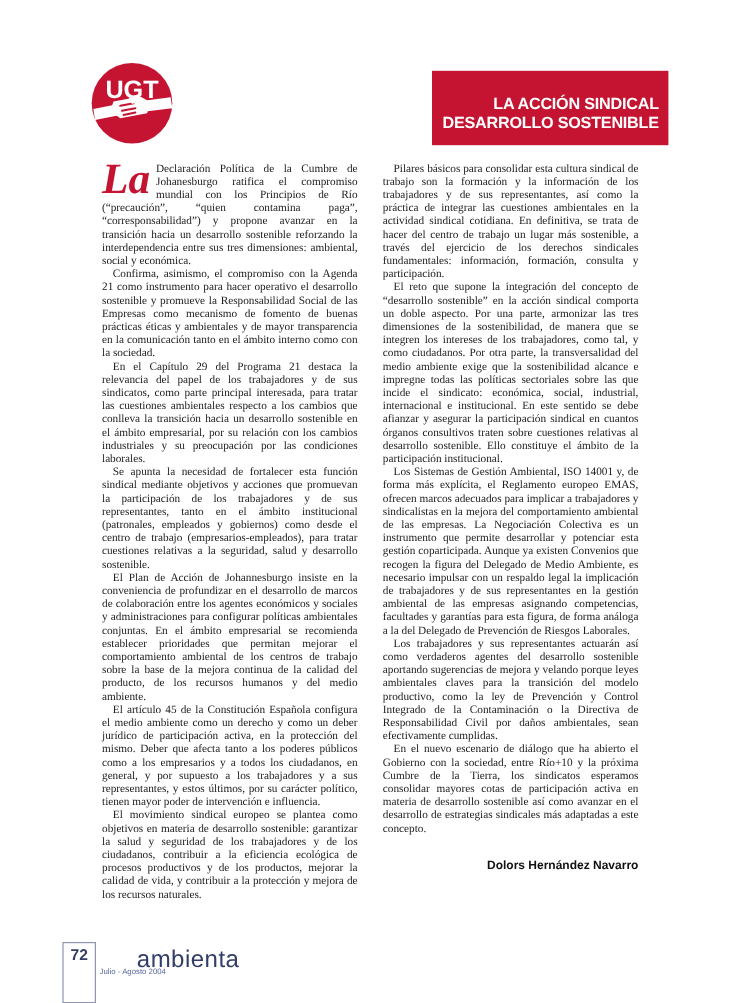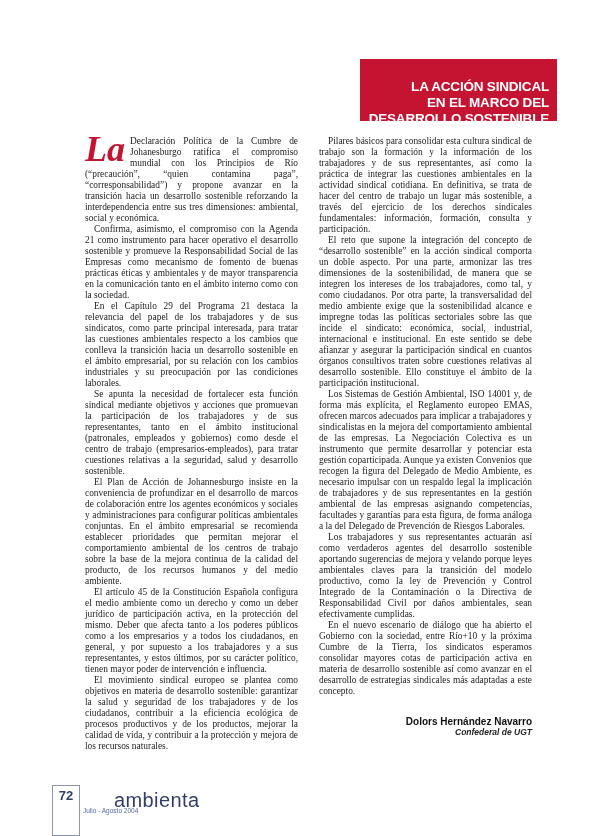--- a/index.html
+++ b/index.html
@@ -54,24 +54,36 @@
     position:absolute; left:83px; top:807px;
     font-family:"Liberation Sans", sans-serif; font-size:6.5px;
     color:#5a68a0;
   }
 </style>
 </head>
 <body>
 
 <div class="page">
 
+  <div class="logo">
+    <svg viewBox="0 0 100 100" width="70" height="70" aria-hidden="true">
+      <circle cx="50" cy="50" r="48" fill="#c41431"></circle>
+      <text x="50" y="44" text-anchor="middle" font-family="Liberation Sans, sans-serif" font-weight="bold" font-size="30" fill="#ffffff">UGT</text>
+      <g>
+        <polygon points="4,57 34,51 36,64 6,70" fill="#ffffff"></polygon>
+        <polygon points="64,47 96,43 98,56 66,60" fill="#ffffff"></polygon>
+        <polygon points="28,48 60,42 72,49 68,62 36,68 24,59" fill="#ffffff"></polygon>
+        <path d="M36,53 l16,-3 M38,59 l16,-3 M40,64 l14,-3" stroke="#c41431" stroke-width="2.4" fill="none" stroke-linecap="round"></path>
+        <polygon points="46,44 58,40 62,47 50,51" fill="#ffffff"></polygon>
+      </g>
+    </svg>
+  </div>
 
   <div class="title-box">
     <div>LA ACCIÓN SINDICAL</div>
-    <div>EN EL MARCO DEL</div>
     <div>DESARROLLO SOSTENIBLE</div>
   </div>
 
   <div class="columns">
     <div class="col">
       <p class="no-indent"><span class="dropcap">La</span><span>Declaración Política de la Cumbre de Johanesburgo ratifica el compromiso mundial con los Principios de Río (“precaución”, “quien contamina paga”, “corresponsabilidad”) y propone avanzar en la transición hacia un desarrollo sostenible reforzando la interdependencia entre sus tres dimensiones: ambiental, social y económica.</span></p>
       <p>Confirma, asimismo, el compromiso con la Agenda 21 como instrumento para hacer operativo el desarrollo sostenible y promueve la Responsabilidad Social de las Empresas como mecanismo de fomento de buenas prácticas éticas y ambientales y de mayor transparencia en la comunicación tanto en el ámbito interno como con la sociedad.</p>
       <p>En el Capítulo 29 del Programa 21 destaca la relevancia del papel de los trabajadores y de sus sindicatos, como parte principal interesada, para tratar las cuestiones ambientales respecto a los cambios que conlleva la transición hacia un desarrollo sostenible en el ámbito empresarial, por su relación con los cambios industriales y su preocupación por las condiciones laborales.</p>
       <p>Se apunta la necesidad de fortalecer esta función sindical mediante objetivos y acciones que promuevan la participación de los trabajadores y de sus representantes, tanto en el ámbito institucional (patronales, empleados y gobiernos) como desde el centro de trabajo (empresarios-empleados), para tratar cuestiones relativas a la seguridad, salud y desarrollo sostenible.</p>
       <p>El Plan de Acción de Johannesburgo insiste en la conveniencia de profundizar en el desarrollo de marcos de colaboración entre los agentes económicos y sociales y administraciones para configurar políticas ambientales conjuntas. En el ámbito empresarial se recomienda establecer prioridades que permitan mejorar el comportamiento ambiental de los centros de trabajo sobre la base de la mejora continua de la calidad del producto, de los recursos humanos y del medio ambiente.</p>
@@ -79,21 +91,20 @@
       <p>El movimiento sindical europeo se plantea como objetivos en materia de desarrollo sostenible: garantizar la salud y seguridad de los trabajadores y de los ciudadanos, contribuir a la eficiencia ecológica de procesos productivos y de los productos, mejorar la calidad de vida, y contribuir a la protección y mejora de los recursos naturales.</p>
     </div>
     <div class="col">
       <p>Pilares básicos para consolidar esta cultura sindical de trabajo son la formación y la información de los trabajadores y de sus representantes, así como la práctica de integrar las cuestiones ambientales en la actividad sindical cotidiana. En definitiva, se trata de hacer del centro de trabajo un lugar más sostenible, a través del ejercicio de los derechos sindicales fundamentales: información, formación, consulta y participación.</p>
       <p>El reto que supone la integración del concepto de “desarrollo sostenible” en la acción sindical comporta un doble aspecto. Por una parte, armonizar las tres dimensiones de la sostenibilidad, de manera que se integren los intereses de los trabajadores, como tal, y como ciudadanos. Por otra parte, la transversalidad del medio ambiente exige que la sostenibilidad alcance e impregne todas las políticas sectoriales sobre las que incide el sindicato: económica, social, industrial, internacional e institucional. En este sentido se debe afianzar y asegurar la participación sindical en cuantos órganos consultivos traten sobre cuestiones relativas al desarrollo sostenible. Ello constituye el ámbito de la participación institucional.</p>
       <p>Los Sistemas de Gestión Ambiental, ISO 14001 y, de forma más explícita, el Reglamento europeo EMAS, ofrecen marcos adecuados para implicar a trabajadores y sindicalistas en la mejora del comportamiento ambiental de las empresas. La Negociación Colectiva es un instrumento que permite desarrollar y potenciar esta gestión coparticipada. Aunque ya existen Convenios que recogen la figura del Delegado de Medio Ambiente, es necesario impulsar con un respaldo legal la implicación de trabajadores y de sus representantes en la gestión ambiental de las empresas asignando competencias, facultades y garantías para esta figura, de forma análoga a la del Delegado de Prevención de Riesgos Laborales.</p>
       <p>Los trabajadores y sus representantes actuarán así como verdaderos agentes del desarrollo sostenible aportando sugerencias de mejora y velando porque leyes ambientales claves para la transición del modelo productivo, como la ley de Prevención y Control Integrado de la Contaminación o la Directiva de Responsabilidad Civil por daños ambientales, sean efectivamente cumplidas.</p>
       <p>En el nuevo escenario de diálogo que ha abierto el Gobierno con la sociedad, entre Río+10 y la próxima Cumbre de la Tierra, los sindicatos esperamos consolidar mayores cotas de participación activa en materia de desarrollo sostenible así como avanzar en el desarrollo de estrategias sindicales más adaptadas a este concepto.</p>
       <div class="signature">
         <div class="sig-name">Dolors Hernández Navarro</div>
-        <div class="sig-role">Confederal de UGT</div>
       </div>
     </div>
   </div>
 
   <div class="pagenum-box">
     <span class="pagenum">72</span>
   </div>
   <div class="mag-name">ambienta</div>
   <div class="mag-issue">Julio - Agosto 2004</div>
 

